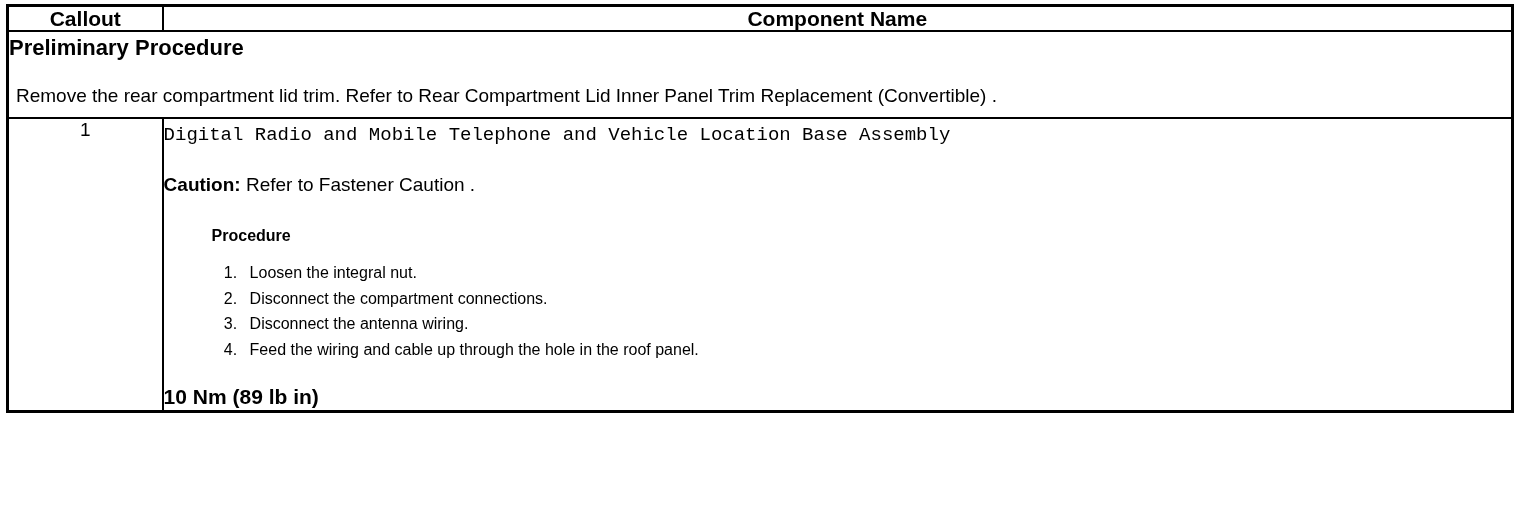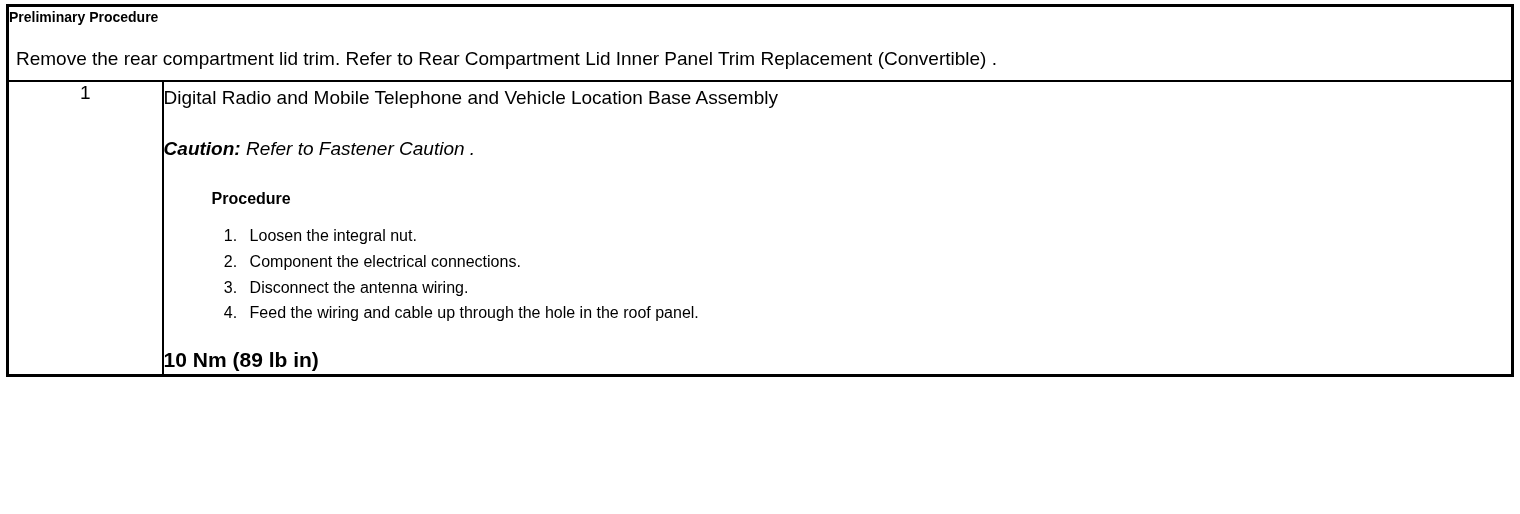--- a/index.html
+++ b/index.html
@@ -43,21 +43,21 @@
     line-height: 1.1;
   }
 
   .prelim-cell {
     padding: 8px 6px 10px 6px;
     font-size: 19px;
     line-height: 1.45;
   }
   .prelim-title {
     font-weight: bold;
-    font-size: 14px;
+    font-size: 22px;
     margin: 0 12px 18px 0;
   }
   .prelim-text {
     font-size: 19px;
     margin: 7px;
     white-space: nowrap;
   }
 
   .callout-cell {
     text-align: center;
@@ -65,24 +65,24 @@
     padding-top: 172px;
   }
 
   .detail-cell {
     padding: 10px 6px 6px 10px;
     font-size: 19px;
     line-height: 1.3;
   }
   .detail-title {
     margin: 4px 0 26px 0;
+    font-family: Liberation Mono, monospace;
   }
   .caution-line {
     margin: 8px 0 28px 0;
-    font-style: italic;
   }
   .caution-label { font-weight: bold; }
   .proc-head {
     font-weight: bold;
     margin: 0 0 16px 48px;
     font-size: 16px;
   }
   ol.steps {
     margin: 0 0 22px 0;
     padding-left: 78px;
@@ -103,34 +103,38 @@
 <body>
 
 <div class="doc-wrap">
   <table class="proc-table">
     <colgroup>
       <col class="col-callout">
       <col class="col-name">
     </colgroup>
     <tbody>
       <tr>
+        <th class="hdr-cell">Callout</th>
+        <th class="hdr-cell">Component Name</th>
+      </tr>
+      <tr>
         <td class="prelim-cell" colspan="2">
           <div class="prelim-title">Preliminary Procedure</div>
           <div class="prelim-text">Remove the rear compartment lid trim. Refer to Rear Compartment Lid Inner Panel Trim Replacement (Convertible) .</div>
         </td>
       </tr>
       <tr>
         <td class="callout-cell">1</td>
         <td class="detail-cell">
           <div class="detail-title">Digital Radio and Mobile Telephone and Vehicle Location Base Assembly</div>
           <div class="caution-line"><span class="caution-label">Caution:</span><span> Refer to Fastener Caution .</span></div>
           <div class="proc-head">Procedure</div>
           <ol class="steps">
             <li>Loosen the integral nut.</li>
-            <li>Component the electrical connections.</li>
+            <li>Disconnect the compartment connections.</li>
             <li>Disconnect the antenna wiring.</li>
             <li>Feed the wiring and cable up through the hole in the roof panel.</li>
           </ol>
           <div class="torque">10 Nm (89 lb in)</div>
         </td>
       </tr>
     </tbody>
   </table>
 </div>
 

